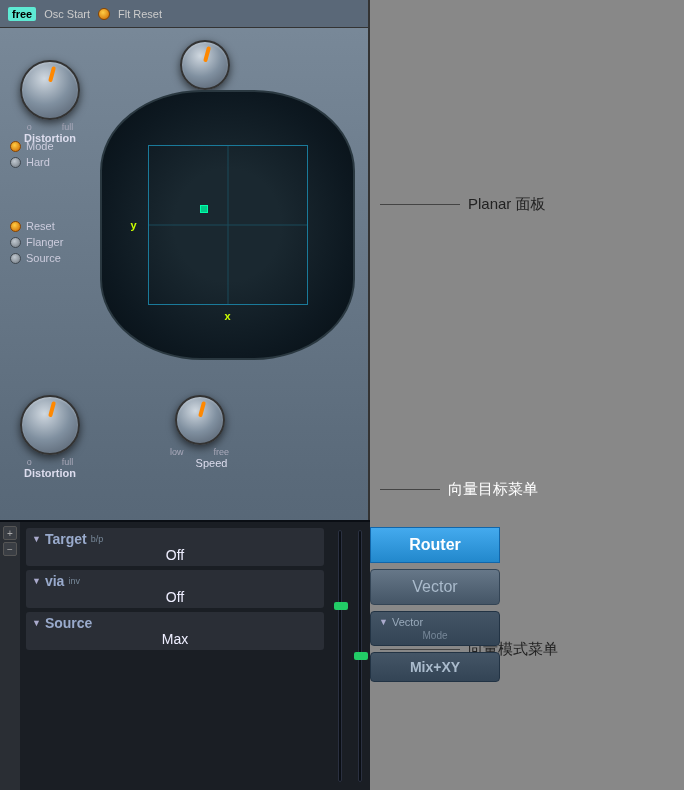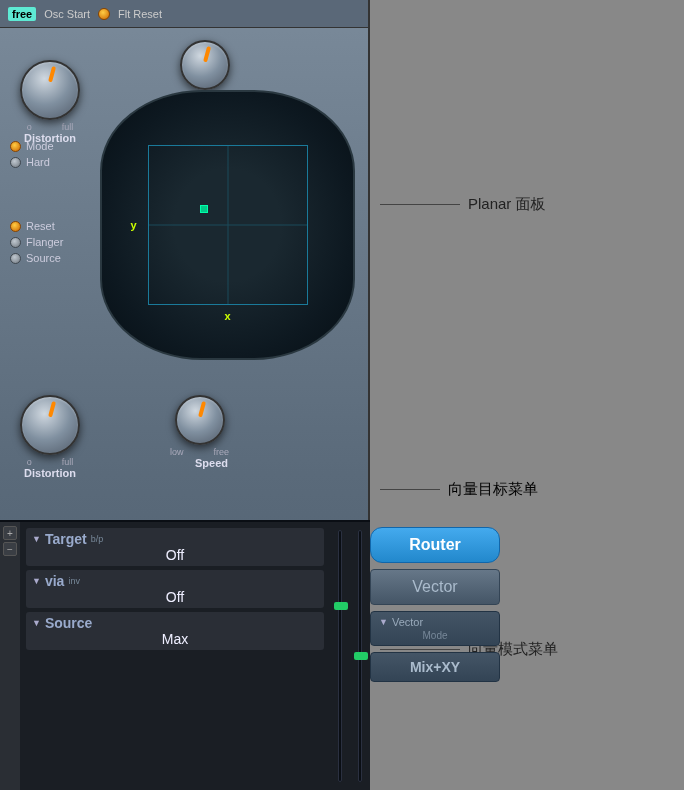--- a/index.html
+++ b/index.html
@@ -314,21 +314,21 @@
       top: 527px;
       width: 130px;
       display: flex;
       flex-direction: column;
       gap: 6px;
     }
 
     .btn-router {
       background: linear-gradient(180deg, #44aaee, #2288cc);
       border: 1px solid #1166aa;
-      border-radius: 12px;
+      border-radius: 0;
       color: #fff;
       font-size: 16px;
       font-weight: bold;
       padding: 8px 16px;
       cursor: pointer;
       text-align: center;
     }
 
     .btn-vector {
       background: linear-gradient(180deg, #667788, #445566);
@@ -489,21 +489,21 @@
     </div>
     <span style="font-size:11px;color:#dde;font-weight:bold;">Distortion</span>
   </div>
 
   <div class="speed-knob-area">
     <div class="knob knob-medium"></div>
     <div class="knob-o-full">
       <span>low</span>
       <span>free</span>
     </div>
-    <span style="font-size:11px;color:#dde;font-weight:bold;padding-left:24px;">Speed</span>
+    <span style="font-size:11px;color:#dde;font-weight:normal;padding-left:24px;">Speed</span>
   </div>
 
   <div style="position:absolute;left:0;top:520px;width:370px;height:2px;background:#0a0e14;"></div>
 
   <div class="bottom-strip">
 
     <div class="strip-left">
       <div class="strip-btn-small">+</div>
       <div class="strip-btn-small">−</div>
     </div>
@@ -553,21 +553,21 @@
 
 <div class="annotation-area">
 
   <div style="position:absolute;top:195px;left:10px;display:flex;align-items:center;gap:0;">
     <div style="width:80px;height:1px;background:#444;"></div>
     <span class="ann-text" style="margin-left:8px;font-size:15px;color:#222;">Planar 面板</span>
   </div>
 
   <div style="position:absolute;top:480px;left:10px;display:flex;align-items:center;gap:0;">
     <div style="width:60px;height:1px;background:#444;"></div>
-    <span class="ann-text" style="margin-left:8px;font-size:15px;color:#000000;">向量目标菜单</span>
+    <span class="ann-text" style="margin-left:8px;font-size:15px;color:#ffffff;">向量目标菜单</span>
   </div>
 
   <div style="position:absolute;top:640px;left:10px;display:flex;align-items:center;gap:0;">
     <div style="width:80px;height:1px;background:#444;"></div>
     <span class="ann-text" style="margin-left:8px;font-size:15px;color:#222;">向量模式菜单</span>
   </div>
 
   <div class="buttons-section" style="left:0px; top:527px;">
     <div class="btn-router">Router</div>
     <div class="btn-vector">Vector</div>

